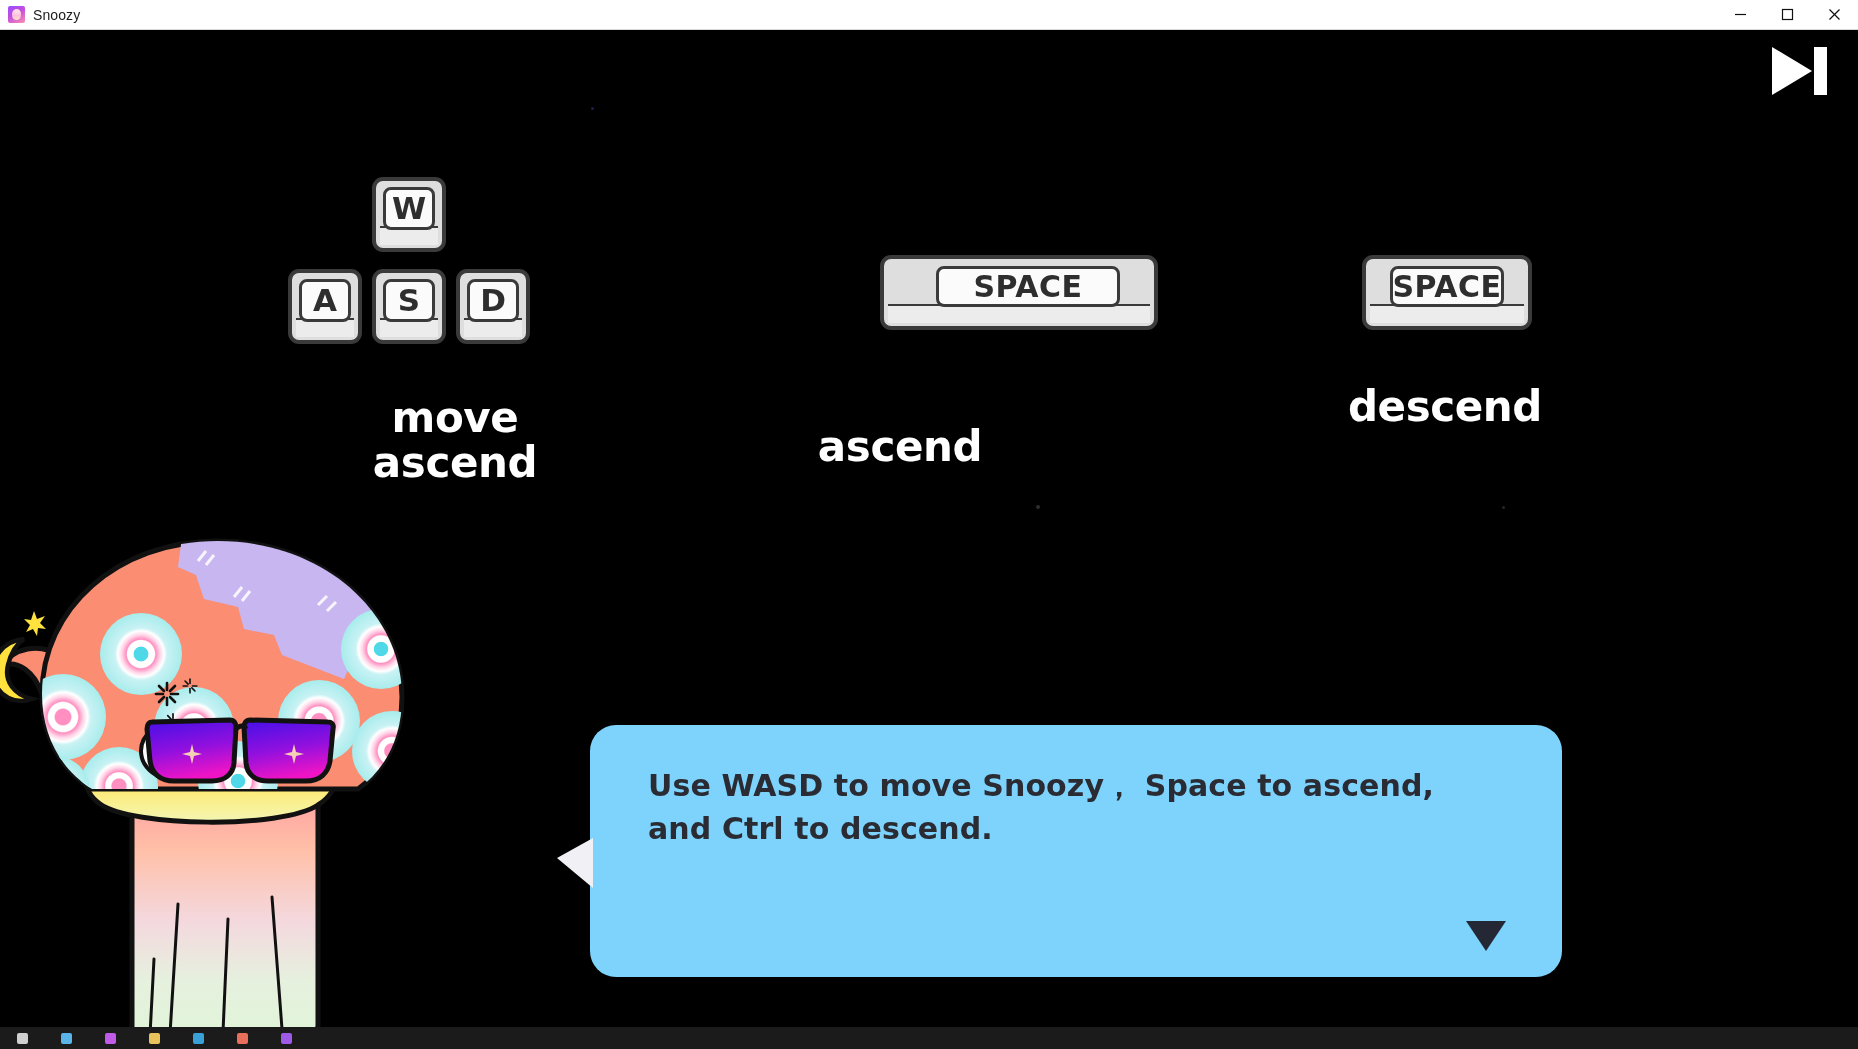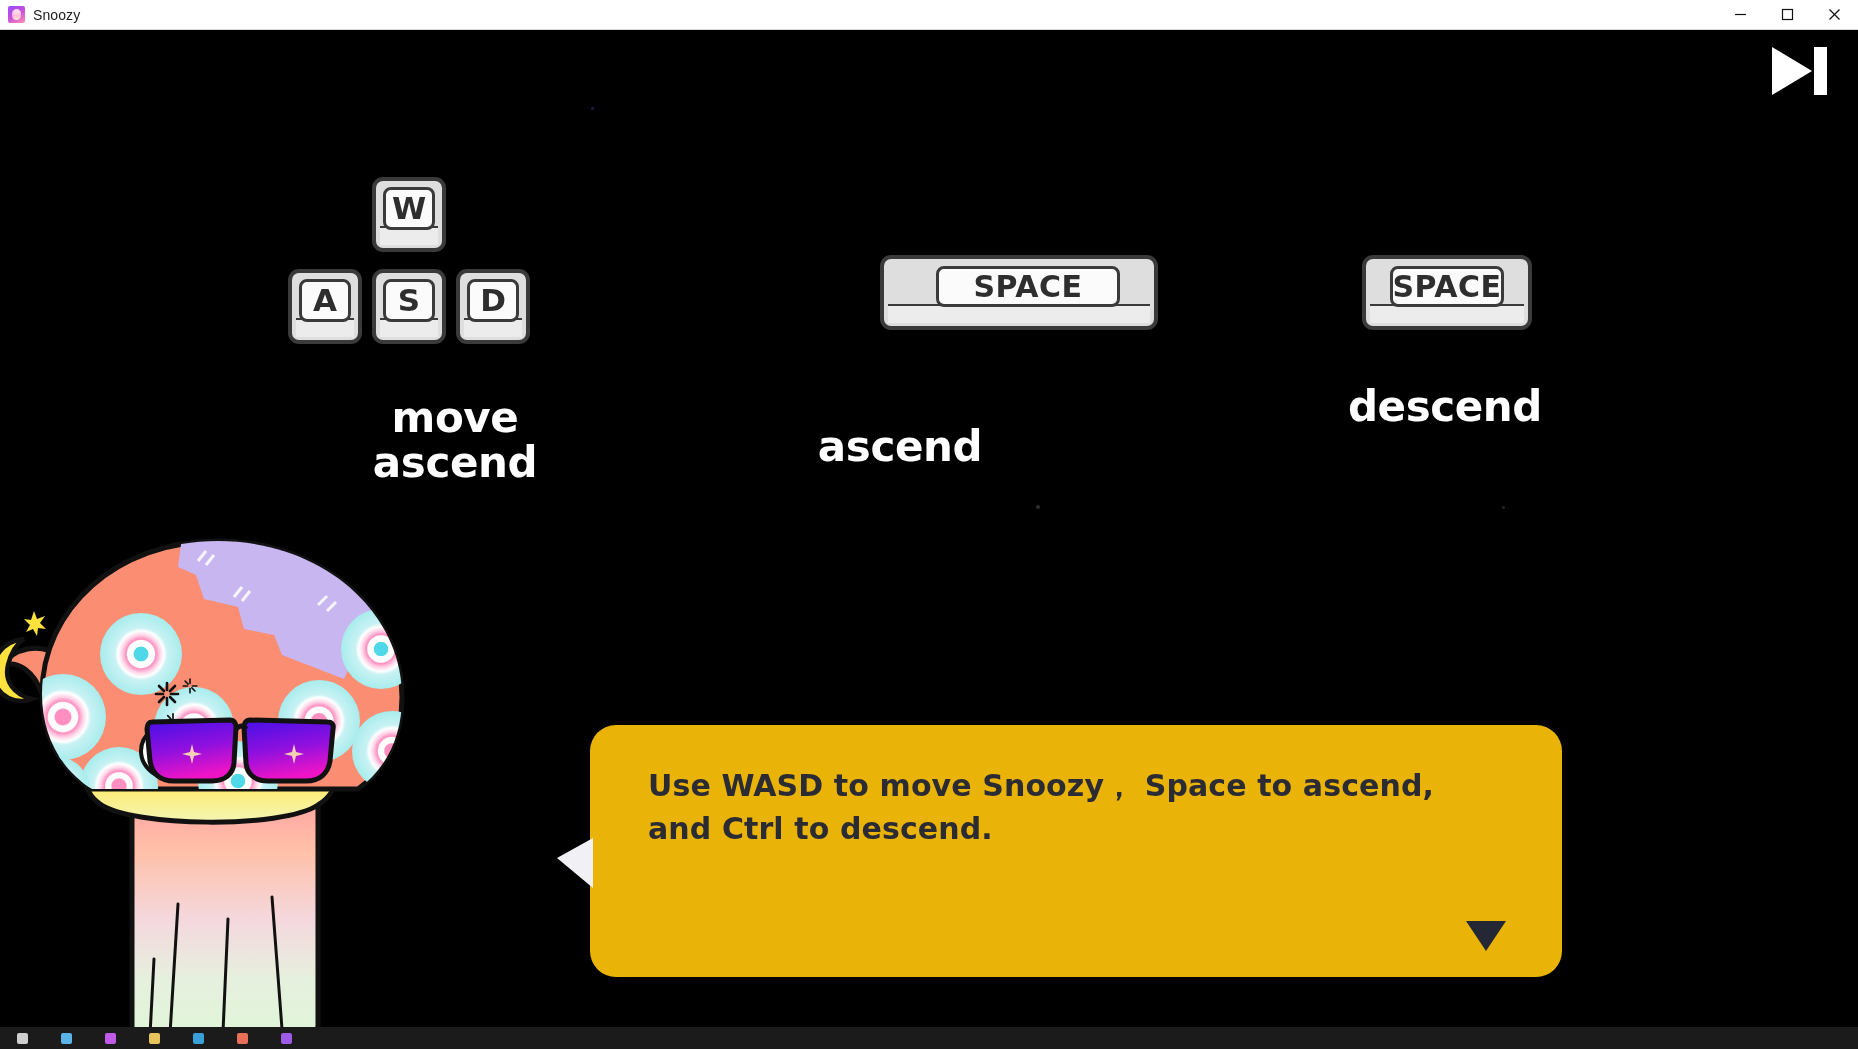--- a/index.html
+++ b/index.html
@@ -183,21 +183,21 @@
   }
   .character svg { display: block; width: 100%; height: 100%; }
 
   
   .dialog {
     position: absolute;
     left: 590px;
     top: 725px;
     width: 972px;
     height: 252px;
-    background: #eab308;
+    background: #7dd3fc;
     border-radius: 26px;
     z-index: 35;
     box-sizing: border-box;
     padding: 40px 80px 20px 58px;
     cursor: pointer;
   }
   .dialog-tail {
     position: absolute;
     left: -33px;
     top: 113px;

